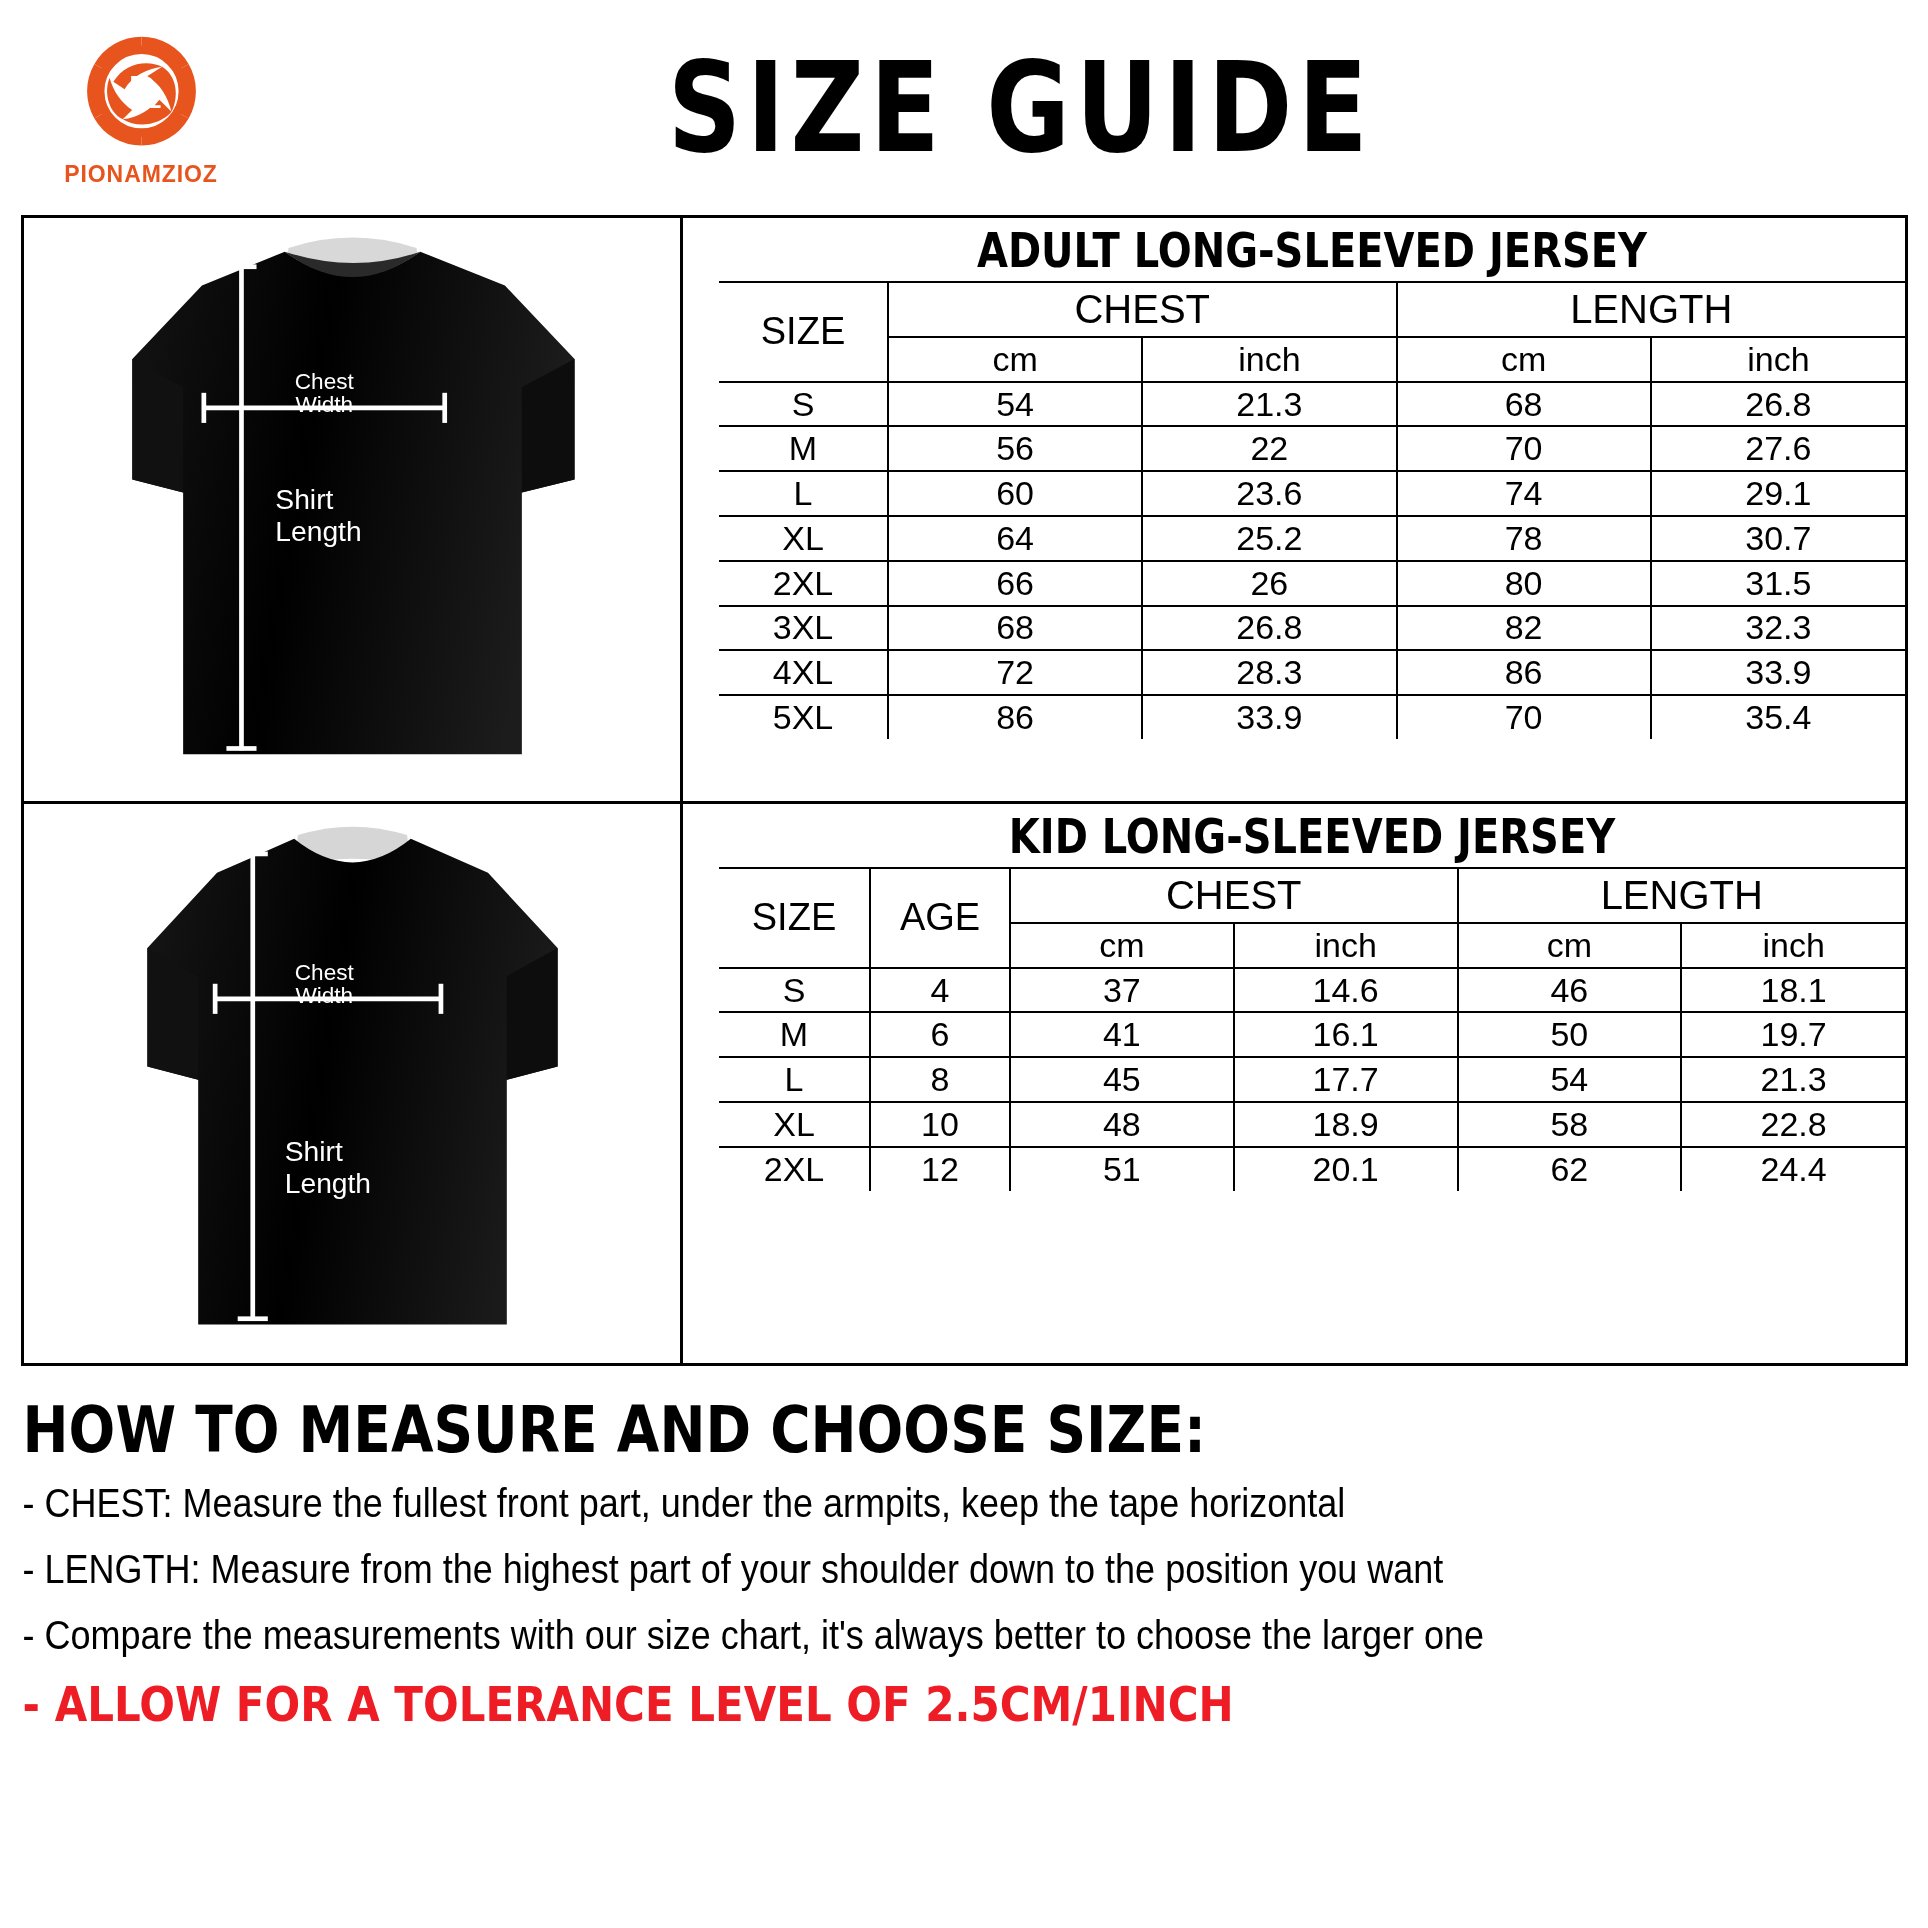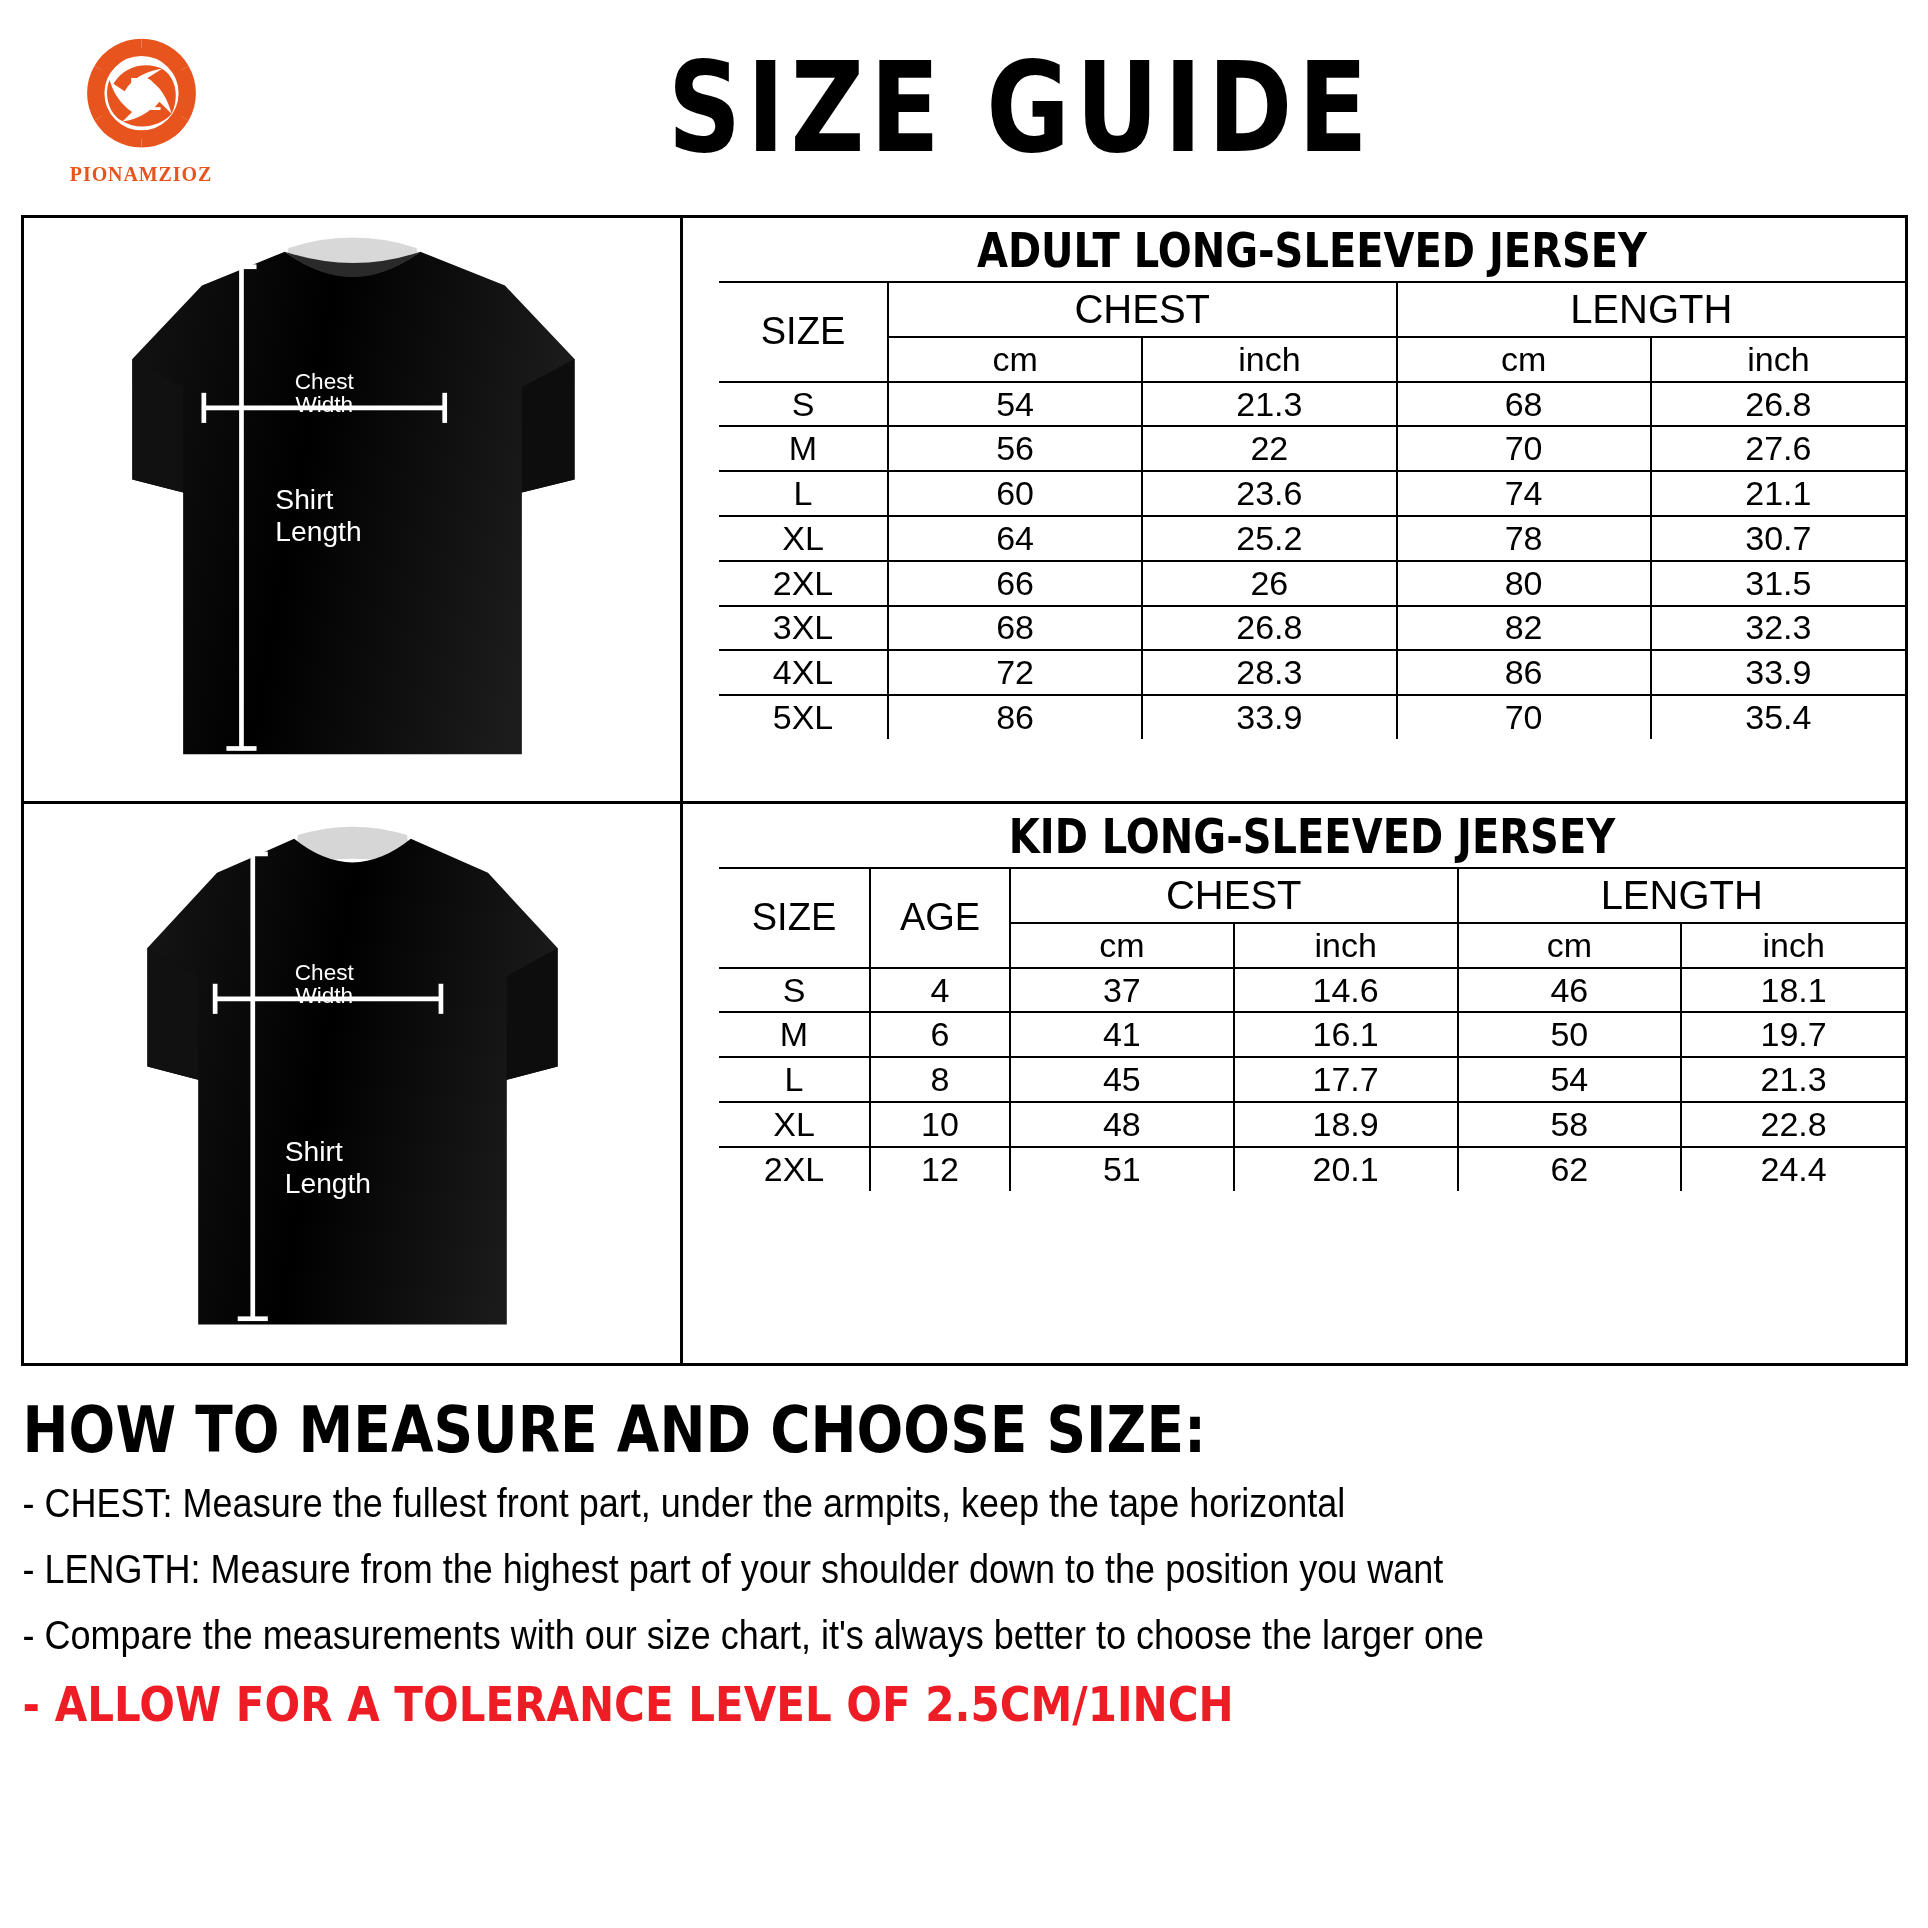--- a/index.html
+++ b/index.html
@@ -38,23 +38,23 @@
     width: 143px;
     height: 122px;
     position: relative;
     display: flex;
     align-items: center;
     justify-content: center;
   }
   .logo-mark svg { display: block; }
   .logo-text {
     margin-top: 5.6px;
-    font-family: Liberation Serif, serif;
+    font-family: Liberation Sans, sans-serif;
     font-weight: bold;
-    font-size: 20px;
+    font-size: 23px;
     letter-spacing: 0.9px;
     color: #e8541d;
   }
   .title-wrap {
     flex: 1;
     display: flex;
     align-items: flex-start;
     justify-content: center;
     padding-right: 169px;
   }
@@ -282,21 +282,21 @@
             <td>56</td>
             <td>22</td>
             <td>70</td>
             <td>27.6</td>
           </tr>
           <tr>
             <td>L</td>
             <td>60</td>
             <td>23.6</td>
             <td>74</td>
-            <td>21.1</td>
+            <td>29.1</td>
           </tr>
           <tr>
             <td>XL</td>
             <td>64</td>
             <td>25.2</td>
             <td>78</td>
             <td>30.7</td>
           </tr>
           <tr>
             <td>2XL</td>

